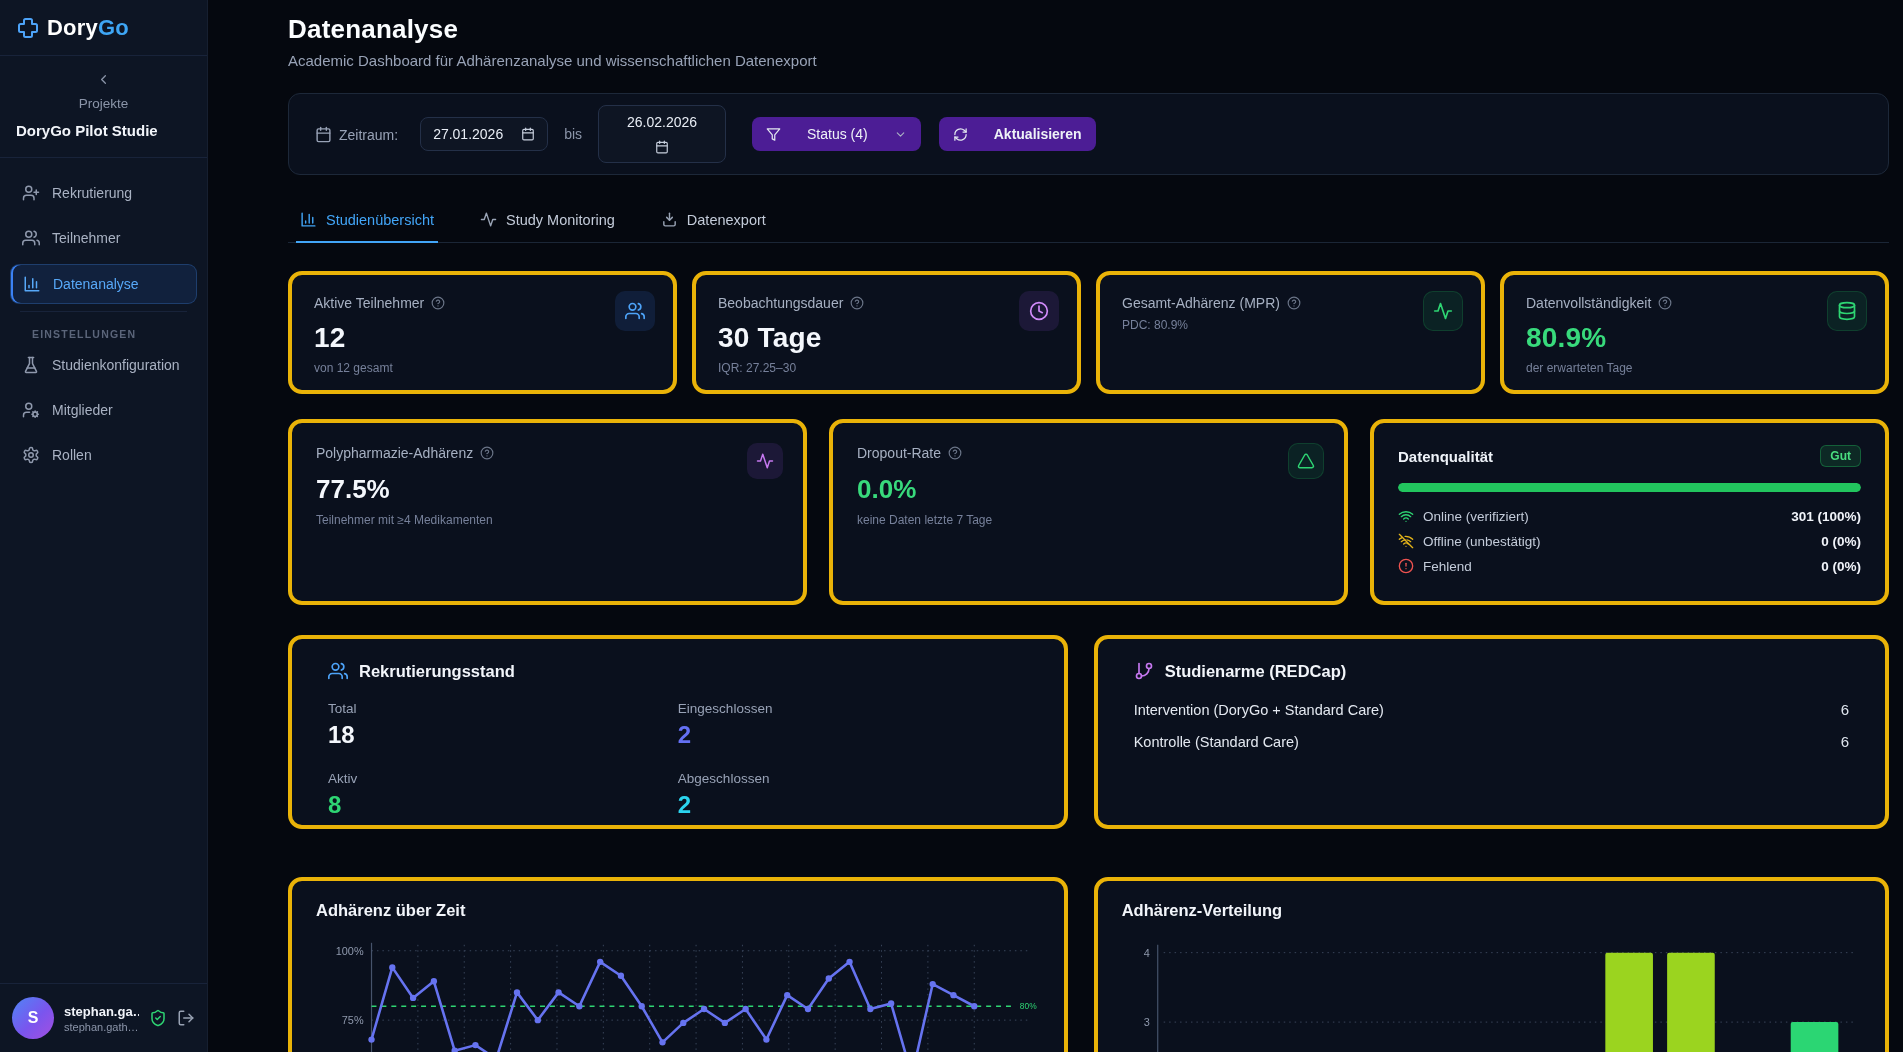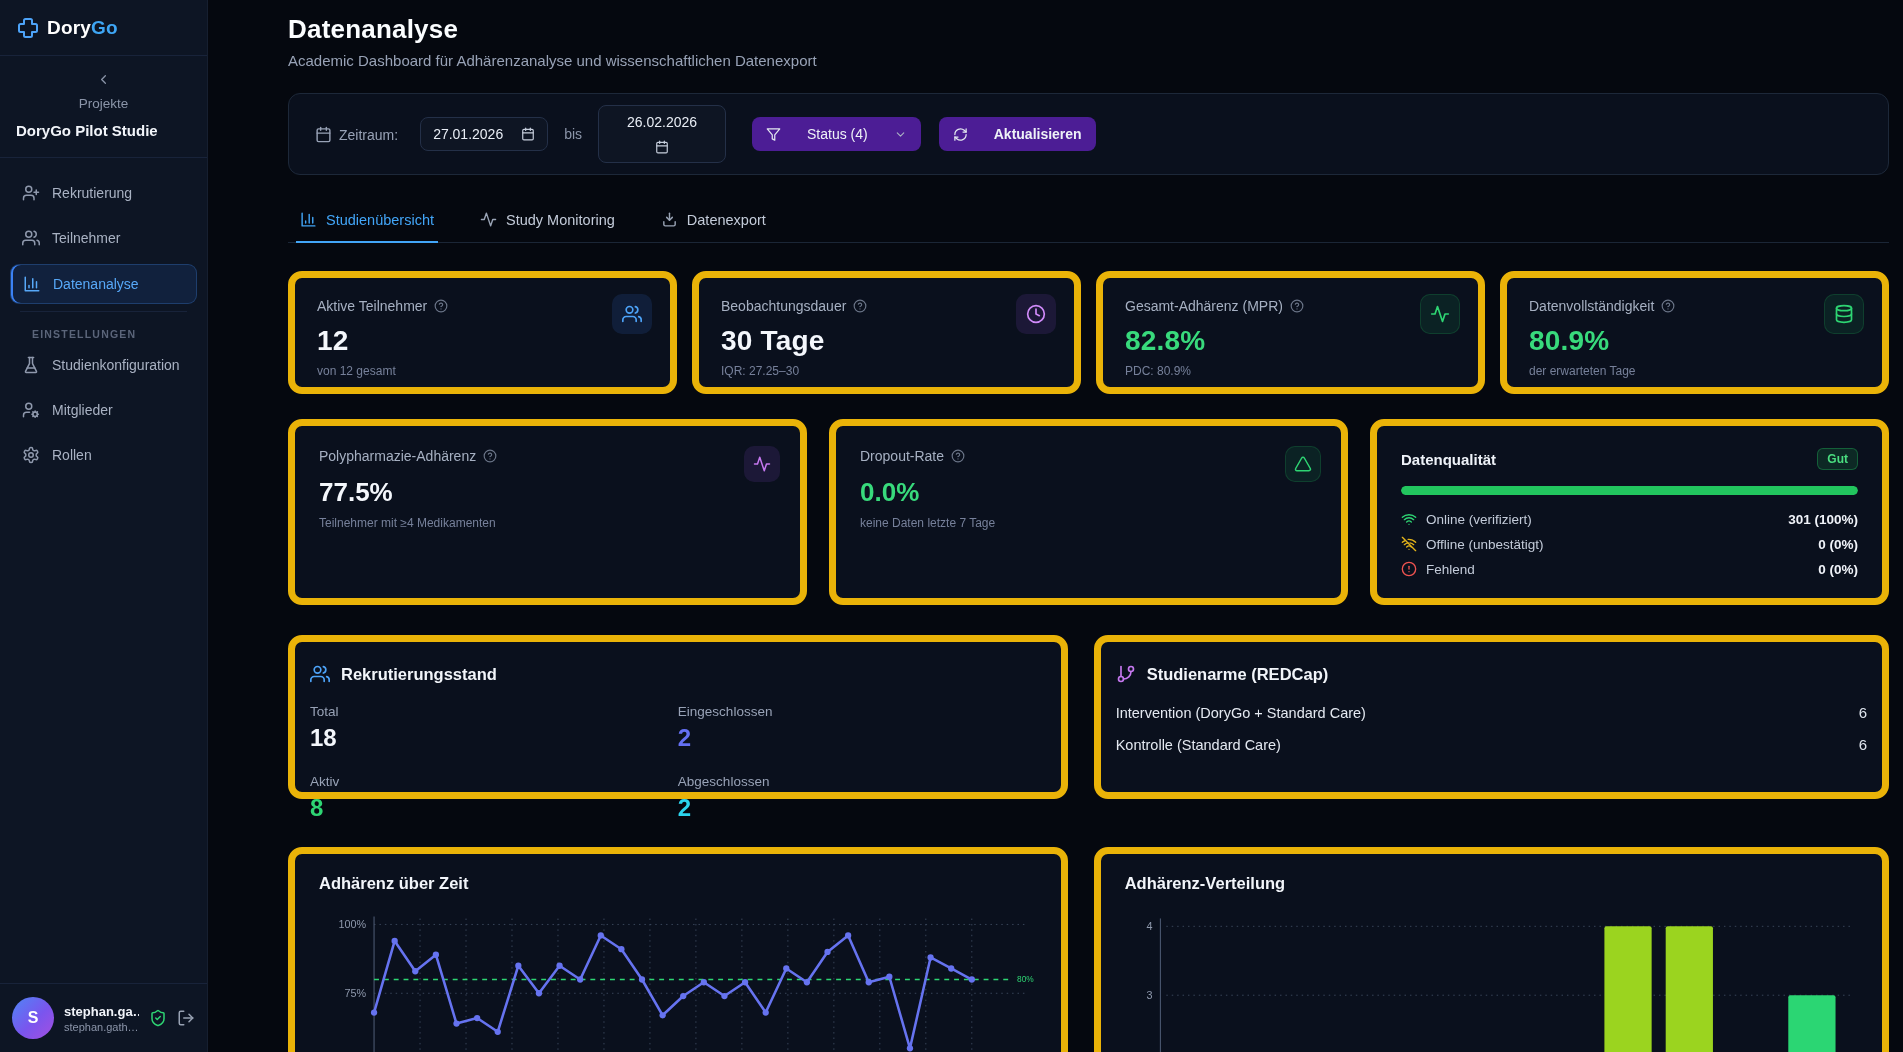--- a/index.html
+++ b/index.html
@@ -7,21 +7,21 @@
   body { font-family:"Liberation Sans","DejaVu Sans",sans-serif; color:#e8edf5; }
   .app { width:1903px; height:1052px; overflow:hidden; display:flex; background:#05080f; }
 
   
   svg.ic { fill:none; stroke:currentColor; stroke-width:2; stroke-linecap:round; stroke-linejoin:round; flex:none; }
 
   
   .sidebar { width:208px; height:100%; background:#0d1524; border-right:1px solid #161f30; display:flex; flex-direction:column; }
   .side-logo { height:56px; display:flex; align-items:center; gap:7px; padding:0 16px; border-bottom:1px solid #18233a; }
   .side-logo .cross { color:#4da3f8; }
-  .wordmark { font-size:19px; font-weight:800; letter-spacing:.2px;text-align:right; }
+  .wordmark { font-size:22px; font-weight:800; letter-spacing:.2px;text-align:right; }
   .wordmark .w1 { color:#ffffff; } .wordmark .w2 { color:#3ea6f5; }
   .side-project { padding:16px 16px 18px; border-bottom:1px solid #18233a; }
   .back { display:flex; align-items:center; gap:9px; color:#8b95a9; font-size:13.5px; cursor:pointer;flex-direction:column; }
   .proj-name { margin-top:11px; font-size:15px; font-weight:700; color:#f2f5fa; }
   .nav { padding:16px 10px 10px; }
   .nav-item { display:flex; align-items:center; gap:12px; padding:10px 12px; border-radius:9px; color:#a9b2c3; font-size:14px; margin-bottom:7px; cursor:pointer; }
   .nav-item svg { color:#8f99ad; }
   .nav-item.active { background:rgba(45,116,235,.13); border:1px solid rgba(70,150,255,.25); color:#57a8f8; box-shadow:inset 2px 0 0 #3b82f6; }
   .nav-item.active svg { color:#57a8f8; }
   .settings-divider { border-top:1px solid #18233a; margin:6px 10px 0; }
@@ -52,21 +52,21 @@
   .tab { display:flex; align-items:center; gap:9px; padding:10px 4px 13px; font-size:14.5px; color:#c3cbd9; cursor:pointer; margin-bottom:-1px; border-bottom:2.5px solid transparent; }
   .tab svg { color:#9aa4b6; }
   .tab.active { color:#42a5f7; border-bottom-color:#42a5f7; }
   .tab.active svg { color:#42a5f7; }
 
   .row1 { display:grid; grid-template-columns:repeat(4,1fr); gap:15px; margin-top:28px; }
   .row2 { display:grid; grid-template-columns:repeat(3,1fr); gap:22px; margin-top:25px; }
   .row3 { display:grid; grid-template-columns:1fr 1.02fr; gap:26px; margin-top:30px; }
   .row4 { display:grid; grid-template-columns:1fr 1.02fr; gap:26px; margin-top:48px; }
 
-  .card { background:#0a101d; border:7px solid #eab308; border-radius:14px; }
+  .card { background:#0a101d; border:4px solid #eab308; border-radius:14px; }
   .stat-card { padding:20px 22px 22px; position:relative; height:123px; }
   .card-label { display:flex; align-items:center; gap:7px; font-size:14px; color:#a6b0c2; }
   .help { color:#6b7588; cursor:pointer; }
   .icon-box { position:absolute; top:16px; right:18px; width:40px; height:40px; border-radius:10px; display:flex; align-items:center; justify-content:center; }
   .tint-blue { background:rgba(59,130,246,.13); }
   .tint-purple { background:rgba(168,85,247,.12); }
   .tint-green { background:rgba(34,197,94,.10); border:1px solid rgba(34,197,94,.18); }
   .stat-value { margin-top:11px; font-size:28px; font-weight:800; color:#f4f7fc; letter-spacing:.2px; }
   .stat-sub { margin-top:7px; font-size:12px; color:#76809a; }
 
@@ -77,21 +77,21 @@
 
   .dq-head { display:flex; align-items:center; justify-content:space-between; }
   .dq-title { font-size:15px; font-weight:700; color:#eef2f8; }
   .badge { font-size:12px; font-weight:700; color:#4ade80; background:rgba(34,197,94,.14); border:1px solid rgba(34,197,94,.35); border-radius:6px; padding:3px 9px; }
   .progress { margin-top:16px; height:9px; border-radius:6px; background:#18python2234; overflow:hidden; }
   .progress-fill { height:100%; border-radius:6px; background:#22c55e; }
   .dq-rows { margin-top:16px; display:flex; flex-direction:column; gap:9px; }
   .dq-row { display:flex; align-items:center; gap:9px; font-size:13.5px; color:#c3cbd9; }
   .dq-val { margin-left:auto; color:#f0f3f9; font-weight:600; }
 
-  .panel { padding:22px 15px; height:164px; }
+  .panel { padding:22px 36px; height:194px; }
   .panel-title { display:flex; align-items:center; gap:11px; font-size:16.5px; font-weight:700; color:#f2f5fa; }
   .rec-grid { margin-top:20px; display:grid; grid-template-columns:1fr 1fr; row-gap:22px; }
   .rec-label { font-size:13.5px; color:#98a2b6; }
   .rec-value { margin-top:5px; font-size:24px; font-weight:800; }
   .arm-rows { margin-top:20px; display:flex; flex-direction:column; gap:15px; }
   .arm-row { display:flex; align-items:center; justify-content:space-between; font-size:14.5px; color:#e4e9f1; }
   .arm-val { color:#dfe5ee; font-size:15px; }
 
   .chart-card { padding:20px 24px; height:340px; }
   .chart-title { font-size:16.5px; font-weight:700; color:#f2f5fa; }
@@ -323,21 +323,20 @@
               <circle cx="12" cy="12" r="10"></circle>
               <path d="M9.09 9a3 3 0 0 1 5.83 1c0 2-3 3-3 3"></path>
               <line x1="12" y1="17" x2="12.01" y2="17"></line>
             </svg>
           </div>
         <div class="icon-box tint-green">
           <svg class="ic" width="20" height="20" viewBox="0 0 24 24" style="color: rgb(46, 213, 115);">
               <path d="M22 12h-4l-3 9L9 3l-3 9H2"></path>
             </svg>
           </div>
-        <div class="stat-value" style="color: rgb(56, 218, 124);">82.8%</div>
         <div class="stat-sub">PDC: 80.9%</div>
       </div>
       <div class="card stat-card">
         <div class="card-label">
             <span>Datenvollständigkeit</span>
           <svg class="ic help" width="14" height="14" viewBox="0 0 24 24">
               <circle cx="12" cy="12" r="10"></circle>
               <path d="M9.09 9a3 3 0 0 1 5.83 1c0 2-3 3-3 3"></path>
               <line x1="12" y1="17" x2="12.01" y2="17"></line>
             </svg>

